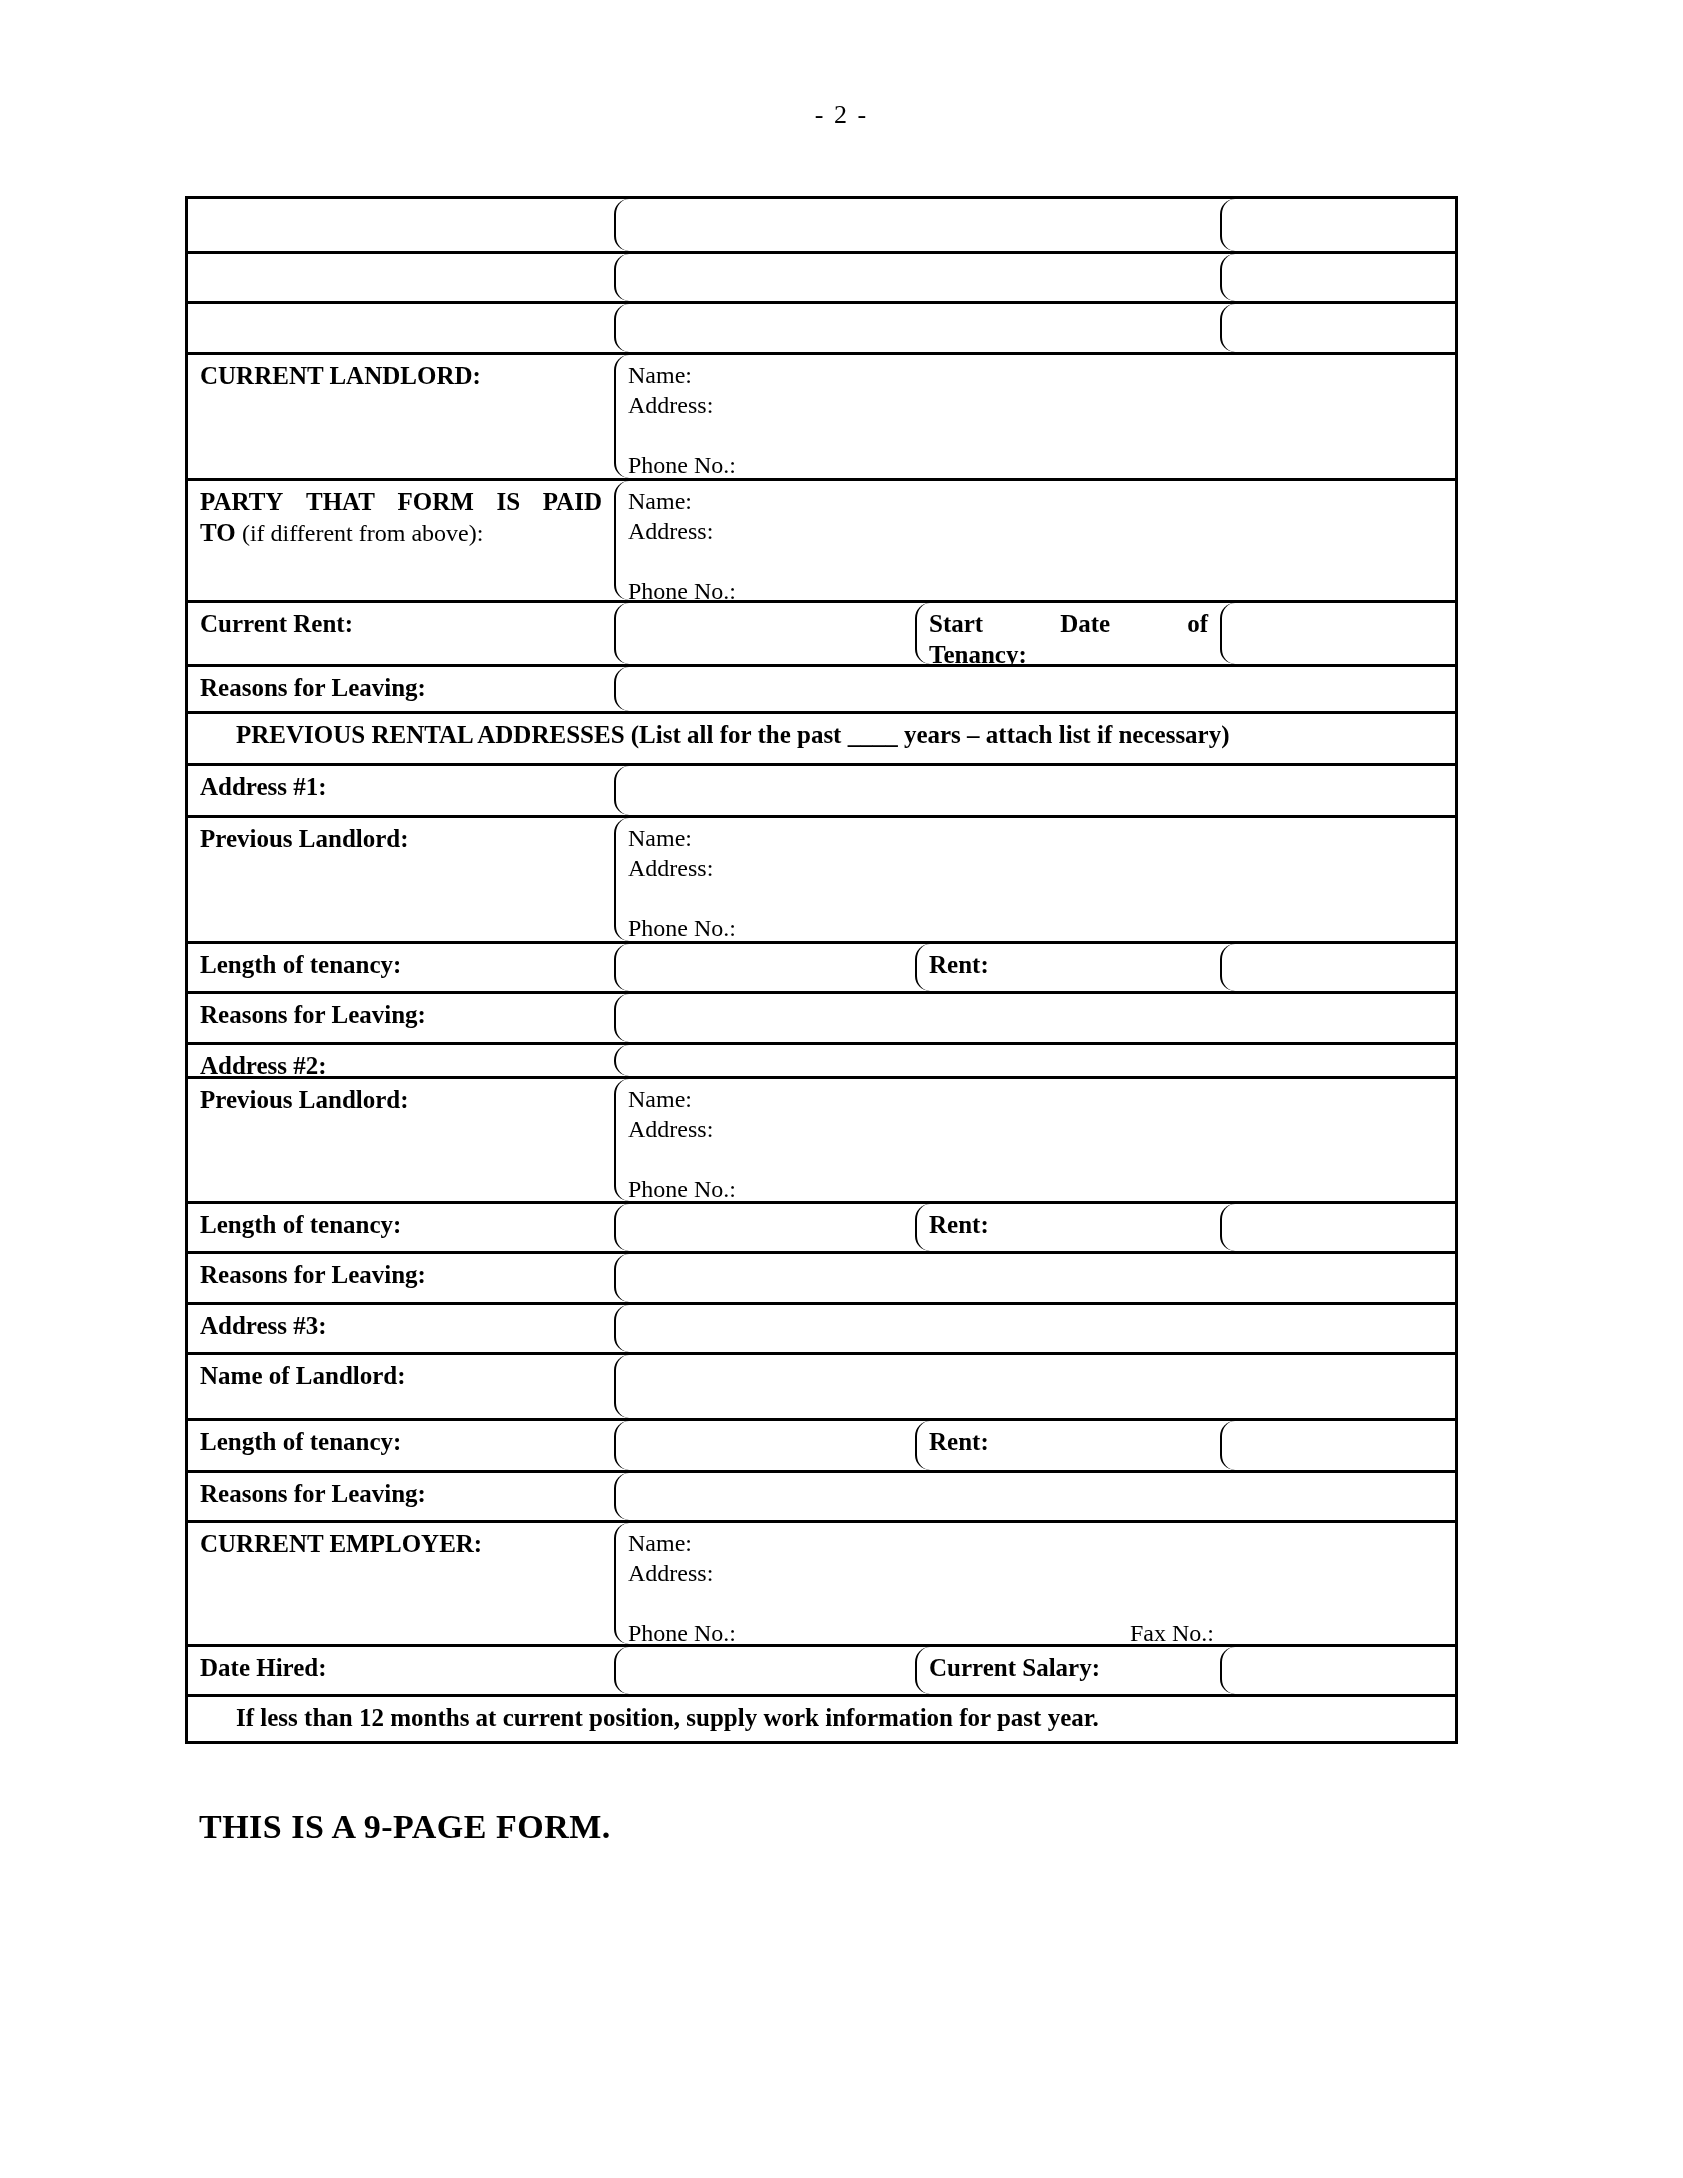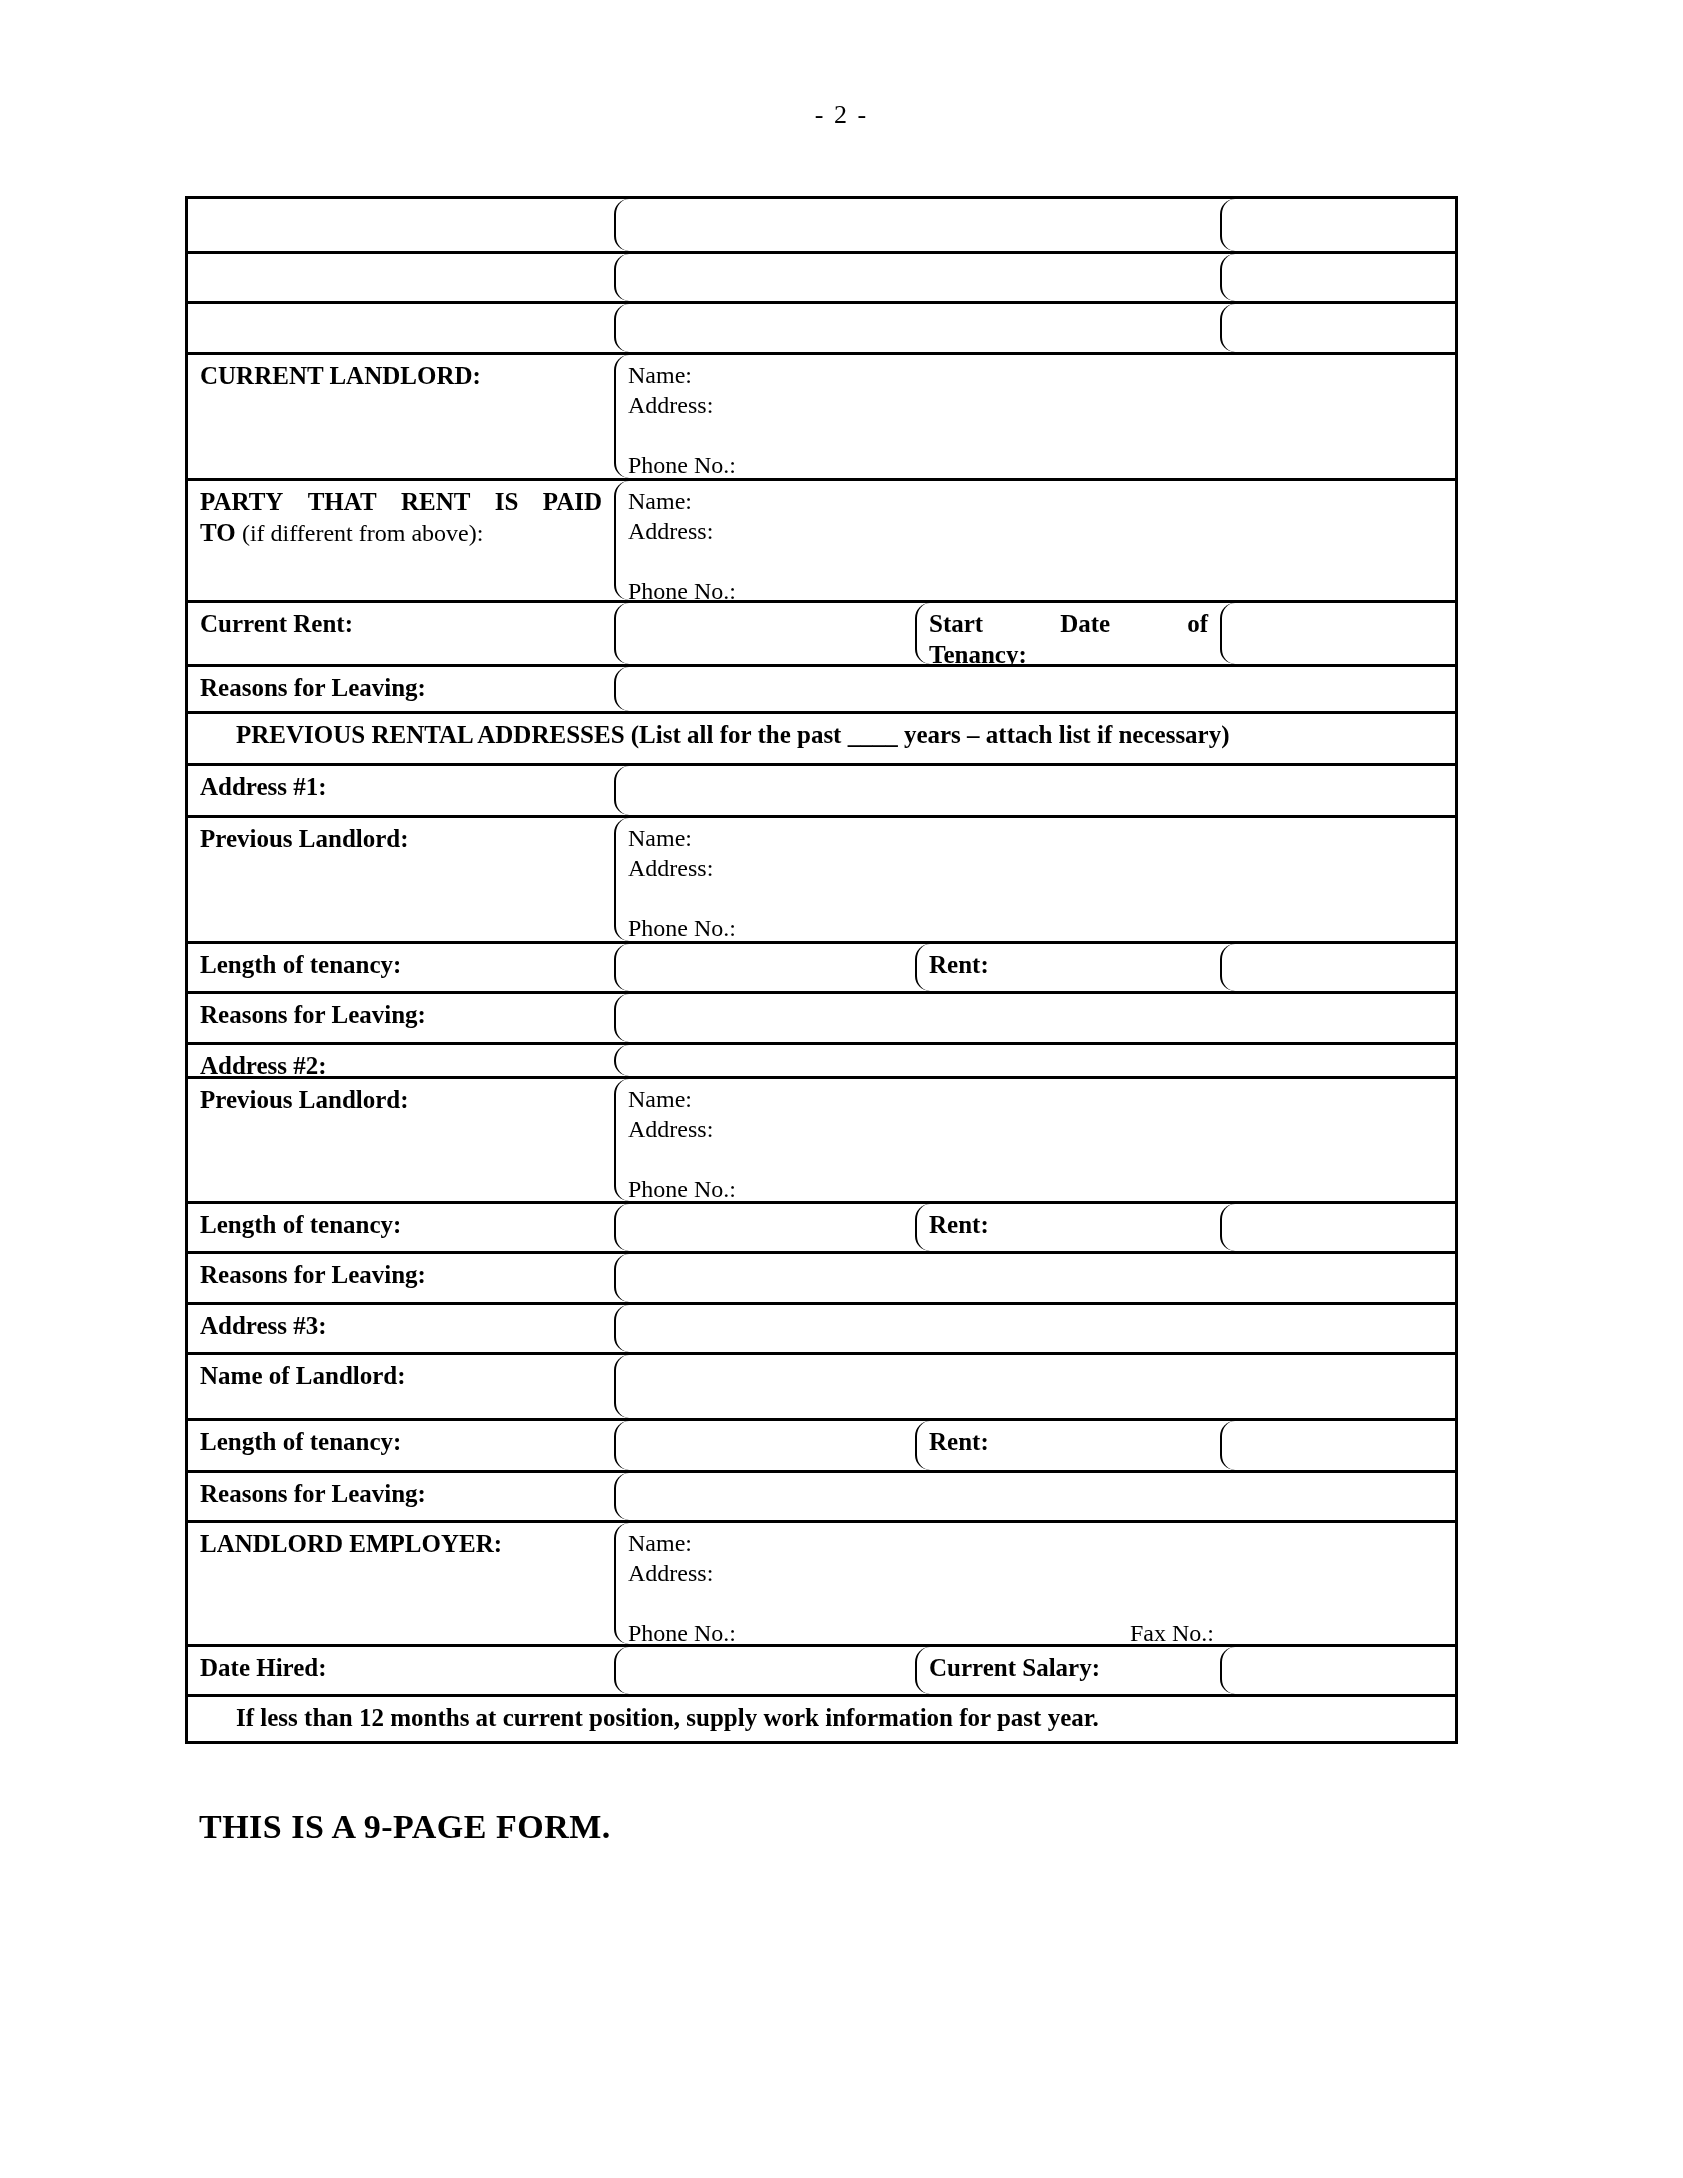--- a/index.html
+++ b/index.html
@@ -85,21 +85,21 @@
         <div class="spacer"></div>
         <div class="line">Phone No.:</div>
       </div>
     </div>
 
     <div class="row" style="height:122px">
       <div class="c w-label">
         <div class="lbl justify-line">
           <span>PARTY</span>
           <span>THAT</span>
-          <span>RENT</span>
+          <span>FORM</span>
           <span>IS</span>
           <span>PAID</span>
         </div>
         <div class="party-line2">
           <span class="lbl">TO</span>
           <span class="paren">(if different from above):</span>
         </div>
       </div>
       <div class="c w-rest contact">
         <div class="line">Name:</div>
@@ -239,21 +239,21 @@
 
     <div class="row" style="height:50px">
       <div class="c w-label">
         <span class="lbl">Reasons for Leaving:</span>
       </div>
       <div class="c w-rest"></div>
     </div>
 
     <div class="row" style="height:124px">
       <div class="c w-label">
-        <span class="lbl">LANDLORD EMPLOYER:</span>
+        <span class="lbl">CURRENT EMPLOYER:</span>
       </div>
       <div class="c w-rest contact">
         <div class="line">Name:</div>
         <div class="line">Address:</div>
         <div class="spacer"></div>
         <div class="line phone-fax">
           <span>Phone No.:</span>
           <span class="fax">Fax No.:</span>
         </div>
       </div>

